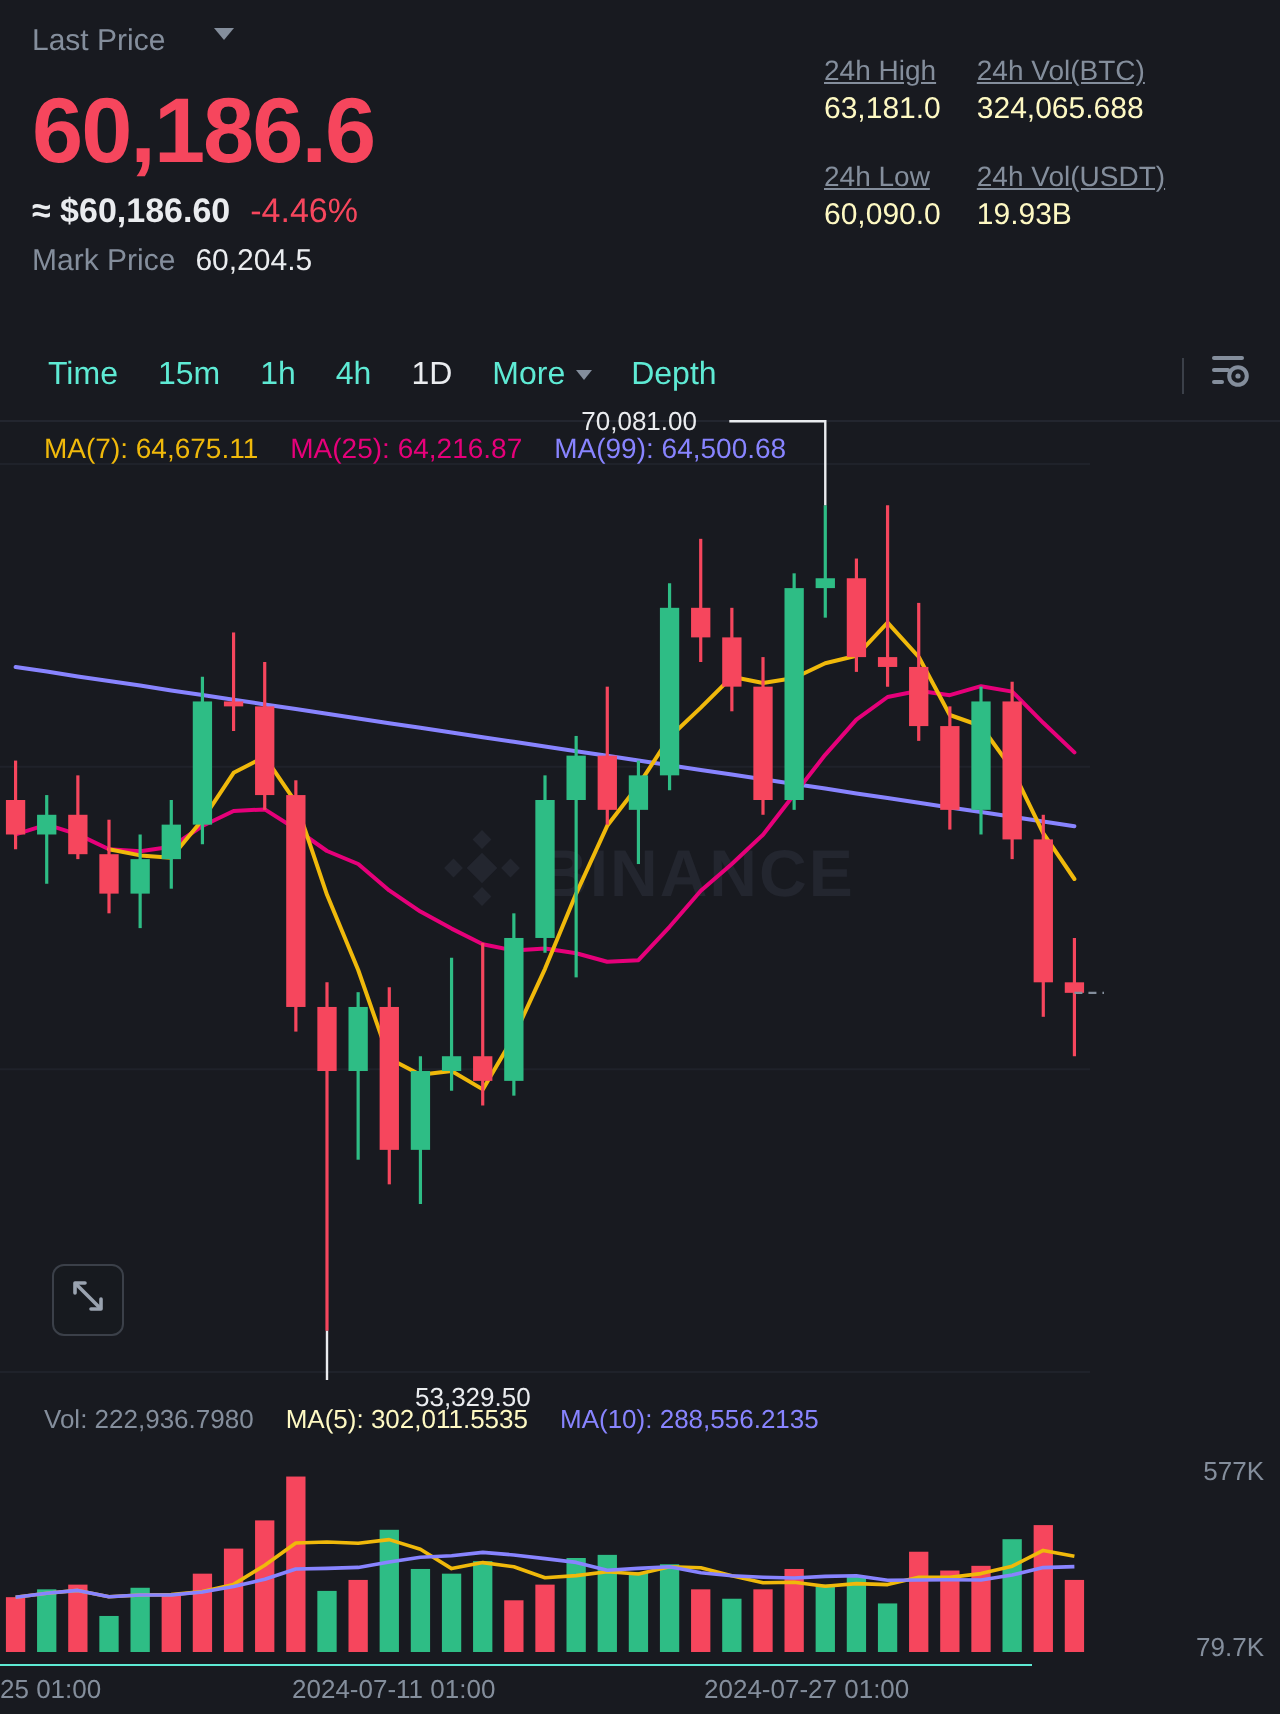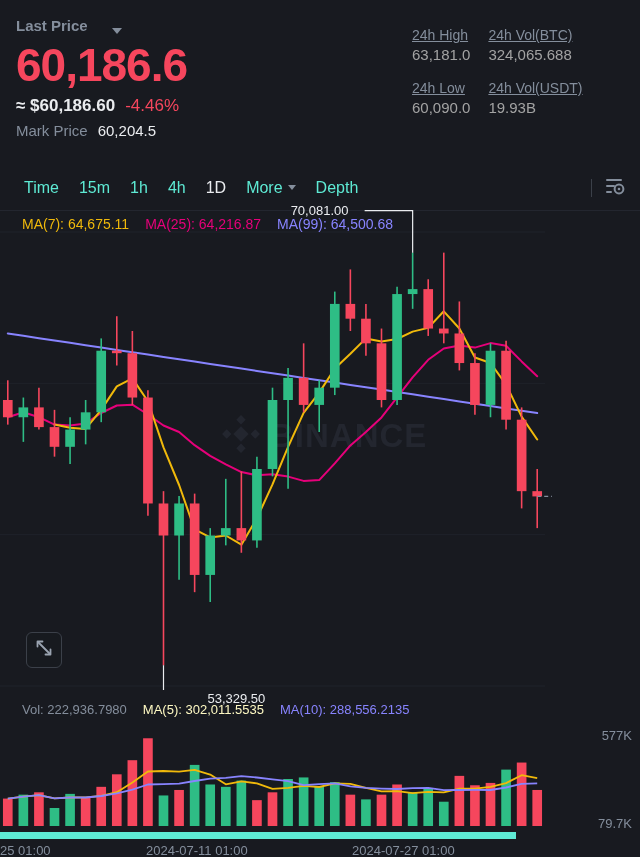--- a/index.html
+++ b/index.html
@@ -6,42 +6,42 @@
   html, body {
     width: 640px; height: 857px;
     background: #181A20;
     font-family: "Liberation Sans", sans-serif;
     overflow: hidden;
   }
   .app { position: relative; width: 640px; height: 857px; background: #181A20; }
 
   
   .header { position: relative; height: 165px; padding: 12px 16px 0 16px; }
-  .lastprice-row { display: flex; align-items: flex-end; gap: 24px; height: 22px; font-weight: bold; }
+  .lastprice-row { display: flex; align-items: flex-start; gap: 24px; height: 22px; }
   .lastprice-label { color: #848E9C; font-size: 15px; }
   .caret-down {
     width: 0; height: 0; border-left: 5px solid transparent;
     border-right: 5px solid transparent; border-top: 6px solid #848E9C;
     margin-top: 2px;
   }
   .big-price {
     color: #F6465D; font-size: 46px; font-weight: bold;
     letter-spacing: -1px; line-height: 58px; margin-top: 2px;
   }
   .sub-price-row { display: flex; align-items: baseline; gap: 10px; margin-top: 2px; }
   .approx-price { color: #EAECEF; font-size: 17px; font-weight: bold; }
   .pct-change { color: #F6465D; font-size: 17px; }
   .mark-row { display: flex; align-items: center; gap: 10px; margin-top: 6px; }
   .mark-label { color: #848E9C; font-size: 15px; }
   .mark-value { color: #EAECEF; font-size: 15px; }
 
   .stats { position: absolute; left: 412px; top: 26px; display: flex; gap: 18px; }
   .stats-col { display: flex; flex-direction: column; gap: 14px; }
   .stat-label { color: #848E9C; font-size: 14px; line-height: 18px; text-decoration: underline; }
-  .stat-value { color: #a3a3a3; font-size: 15px; line-height: 20px; margin-top: 1px; }
+  .stat-value { color: #fef9c3; font-size: 15px; line-height: 20px; margin-top: 1px; }
   .stat-block { }
 
   
   .toolbar {
     position: relative; height: 46px; display: flex; align-items: center;
     padding: 0 14px; border-bottom: 1px solid #23262F;
   }
   .tf { color: #5eead4; font-size: 16px; padding: 0 10px; cursor: pointer; white-space: nowrap; }
   .tf.active { color: #EAECEF; font-weight: normal; }
   .tf.more { display: flex; align-items: center; gap: 5px; }
@@ -97,21 +97,21 @@
   }
   .vol-label { color: #848E9C; }
   .vma5 { color: #fef9c3; }
   .vma10 { color: #8884FF; }
   .vol-area { position: absolute; left: 0; top: 692px; width: 640px; height: 140px; }
   .vol-axis-label { position: absolute; right: 8px; color: #848E9C; font-size: 13px; }
 
   
   .time-axis {
     position: absolute; left: 0; top: 832px; width: 516px; height: 25px;
-    border-top: 7px solid #5eead4;
+    border-top: 1px solid #5eead4;
   }
   .time-label { position: absolute; top: 4px; color: #848E9C; font-size: 13px; white-space: nowrap; }
 </style>
 </head>
 <body>
 
 <div class="app">
 
   <div class="header">
     <div class="lastprice-row">

